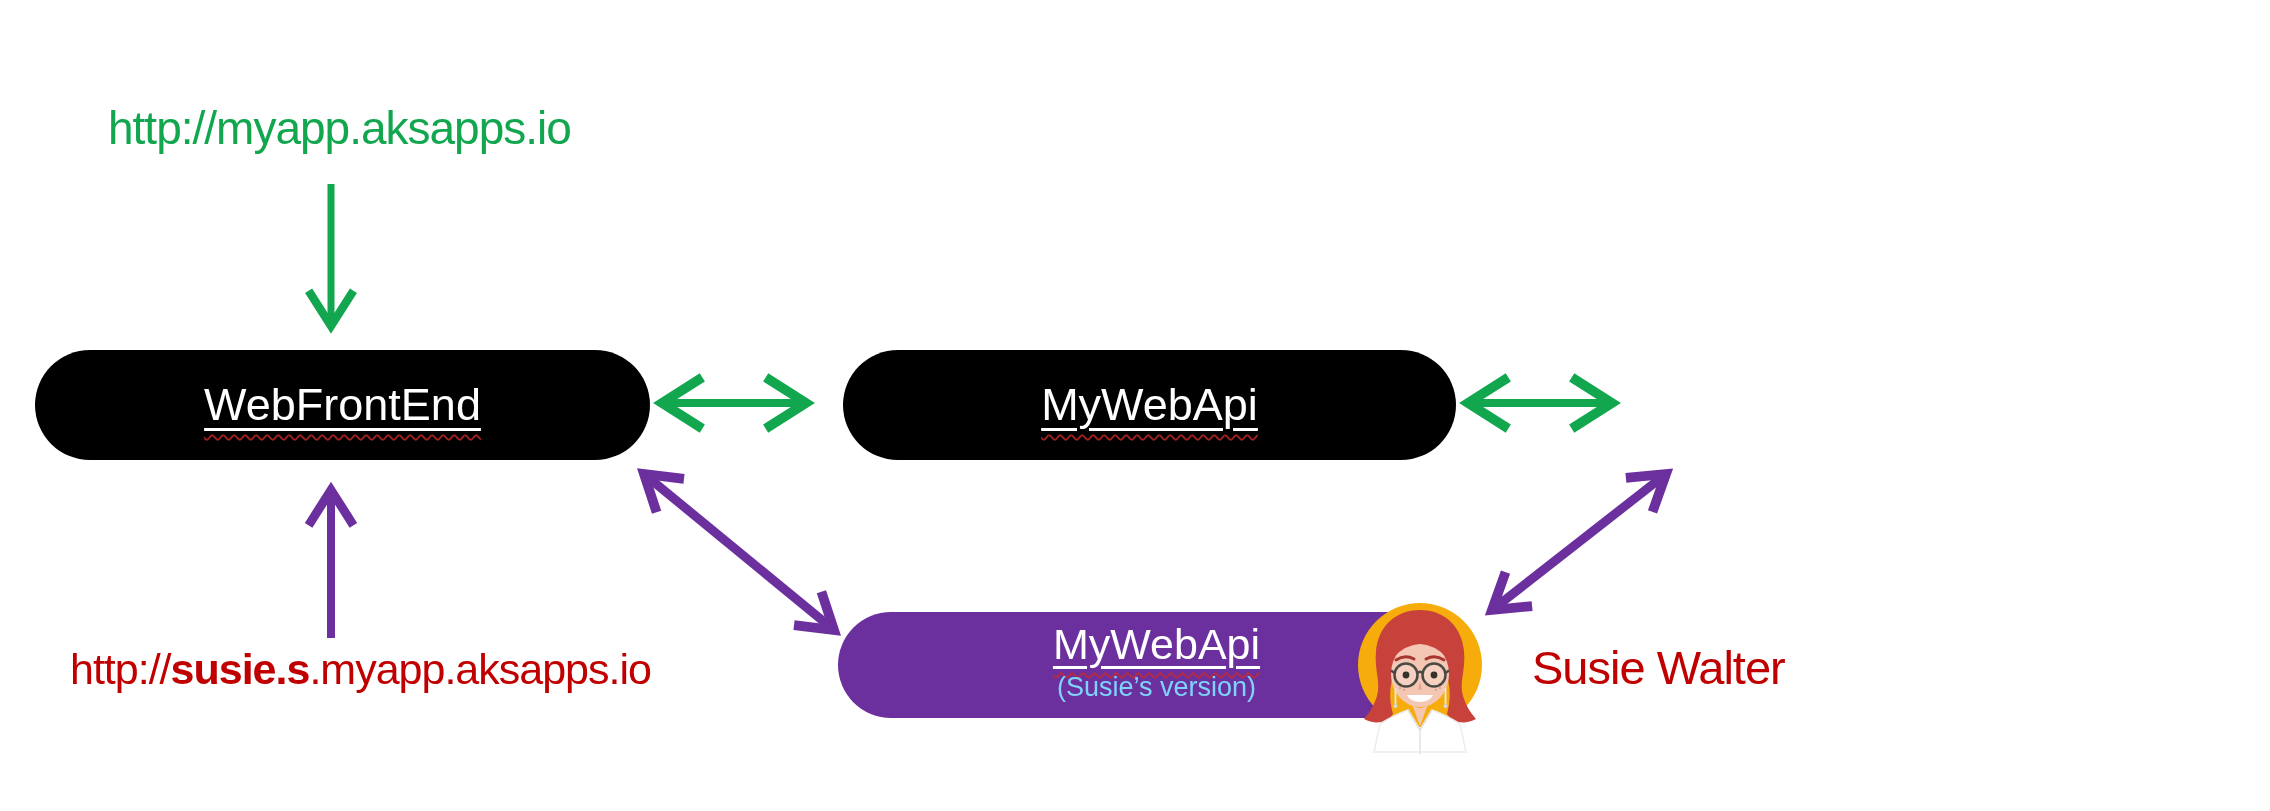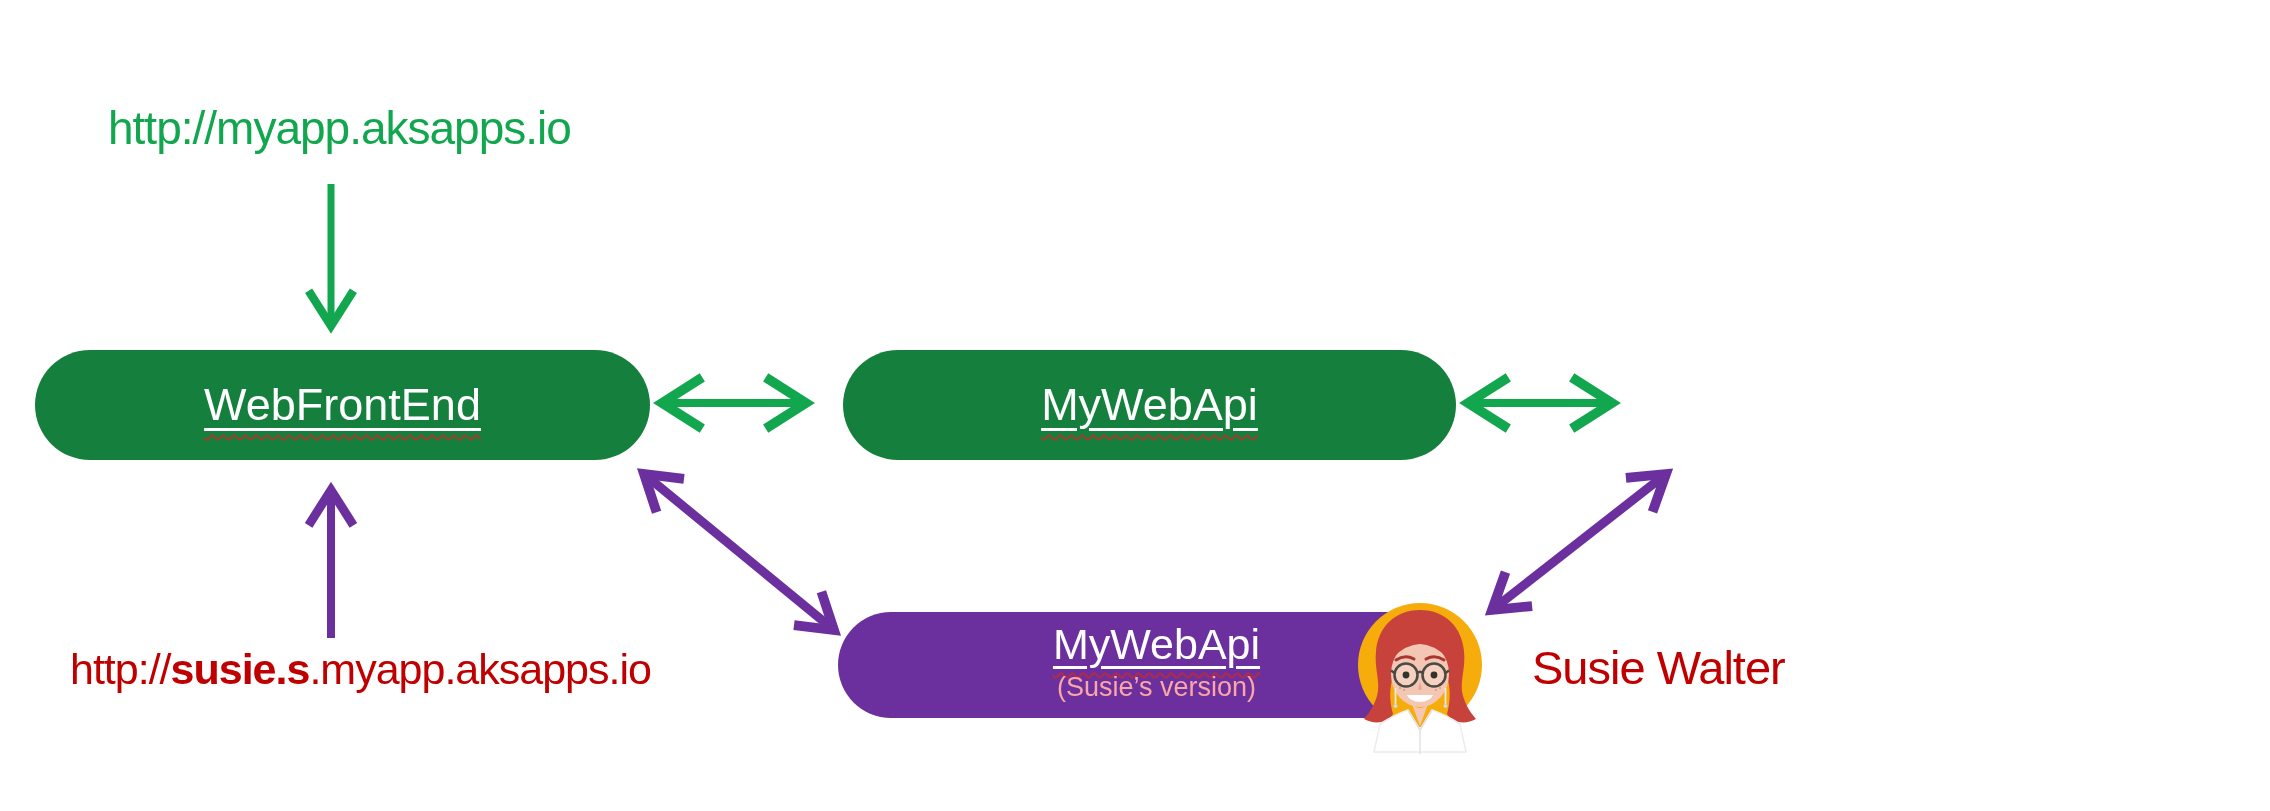--- a/index.html
+++ b/index.html
@@ -20,34 +20,34 @@
   }
   .url-red .seg-light { font-weight:400; }
   .url-red .seg-bold  { font-weight:700; }
   .susie-name {
     left:1532px; top:642px; font-size:47px; line-height:1.1;
     color:#C00000; letter-spacing:-1px; white-space:nowrap;
   }
 
   
   .pill {
-    top:350px; height:110px; border-radius:55px; background:#15803d;
+    top:350px; height:110px; border-radius:55px; background:#000000;
     display:flex; align-items:center; justify-content:center;
     color:#ffffff;
   }
   .pill.webfrontend  { left:35px;   width:615px; }
   .pill.mywebapi     { left:843px;  width:613px; }
   .pill.otherservice { left:1645px; width:612px; }
   .pill.susie-pill {
     left:838px; top:612px; width:637px; height:106px; border-radius:53px;
     background:#6C309E; flex-direction:column; justify-content:center;
   }
   .pill-label { font-size:45px; line-height:1.15; }
   .susie-pill .pill-label { font-size:43px; line-height:1.05; margin-top:-6px; }
-  .pill-sublabel { font-size:27px; line-height:1.1; margin-top:6px; color:#fca5a5; }
+  .pill-sublabel { font-size:27px; line-height:1.1; margin-top:6px; color:#7dd3fc; }
 
   
   .ul {
     text-decoration-line:underline; text-decoration-style:solid;
     text-decoration-color:#ffffff; text-decoration-thickness:2.5px;
     text-underline-offset:.17em;
   }
   .sq {
     text-decoration-line:underline; text-decoration-style:wavy;
     text-decoration-color:rgba(200,40,40,.8); text-decoration-thickness:2px;

